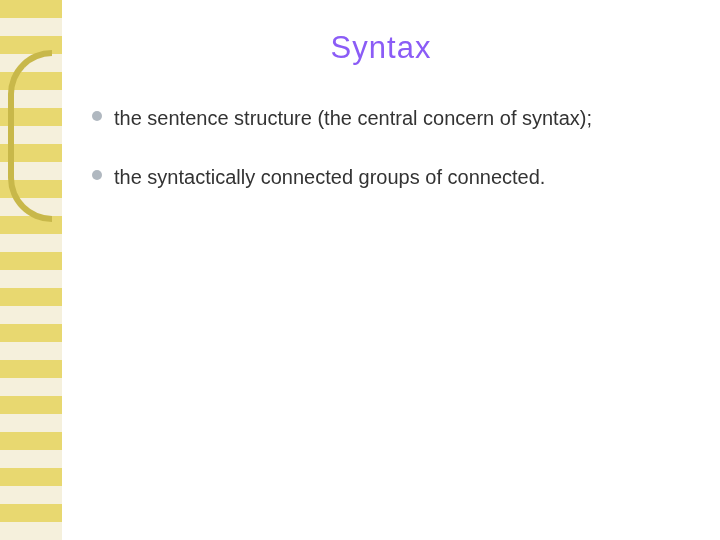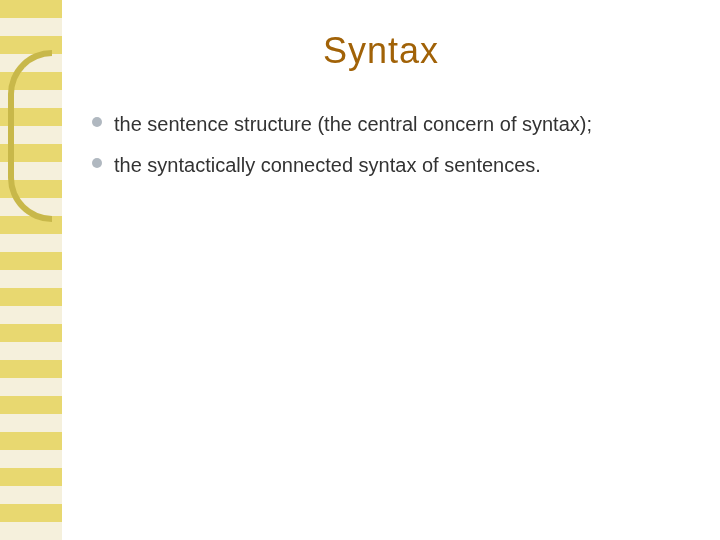--- a/index.html
+++ b/index.html
@@ -64,36 +64,36 @@
     .main-content {
       flex: 1;
       padding: 30px 50px 30px 30px;
       display: flex;
       flex-direction: column;
     }
 
     
     .slide-title {
       font-family: 'Arial', Helvetica, sans-serif;
-      font-size: 36px;
+      font-size: 31px;
       font-weight: normal;
-      color: #a16207;
+      color: #8b5cf6;
       text-align: center;
       margin-bottom: 38px;
       letter-spacing: 1px;
     }
 
     
     .bullet-list {
       list-style: none;
       padding: 0;
       margin: 0;
       display: flex;
       flex-direction: column;
-      gap: 12px;
+      gap: 30px;
     }
 
     .bullet-item {
       display: flex;
       align-items: flex-start;
       gap: 12px;
       font-family: 'Arial', Helvetica, sans-serif;
       font-size: 20px;
       color: #333333;
       line-height: 1.45;
@@ -126,17 +126,17 @@
 
     <h1 class="slide-title">Syntax</h1>
 
     <ul class="bullet-list">
       <li class="bullet-item">
         <span class="bullet-dot"></span>
         <span class="bullet-text">the  sentence  structure  (the  central concern of syntax);</span>
       </li>
       <li class="bullet-item">
         <span class="bullet-dot"></span>
-        <span class="bullet-text">the  syntactically  connected  syntax  of sentences.</span>
+        <span class="bullet-text">the  syntactically  connected  groups  of connected.</span>
       </li>
     </ul>
   </div>
 </div>
 
 </body></html>

